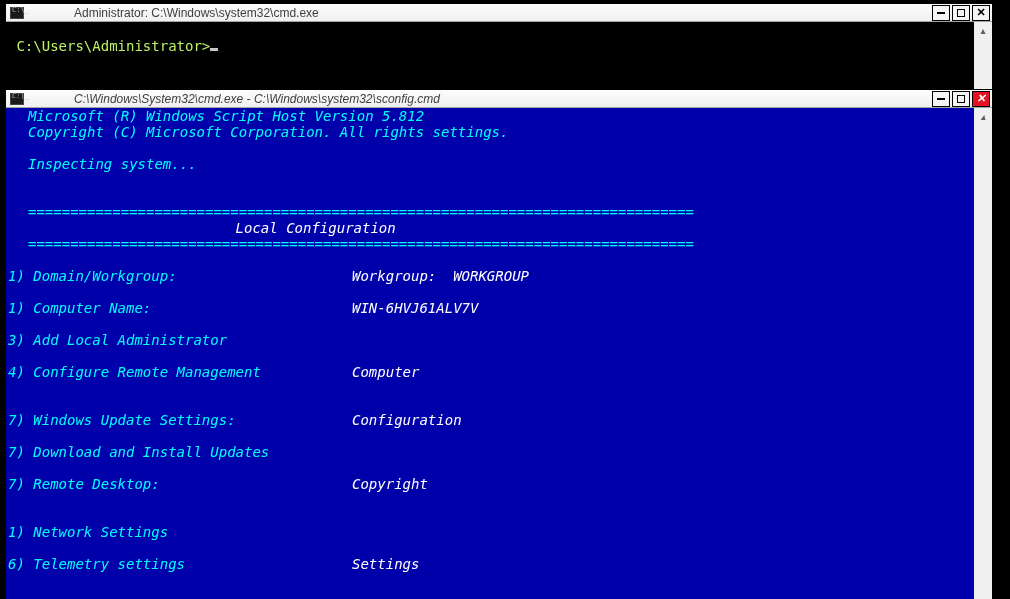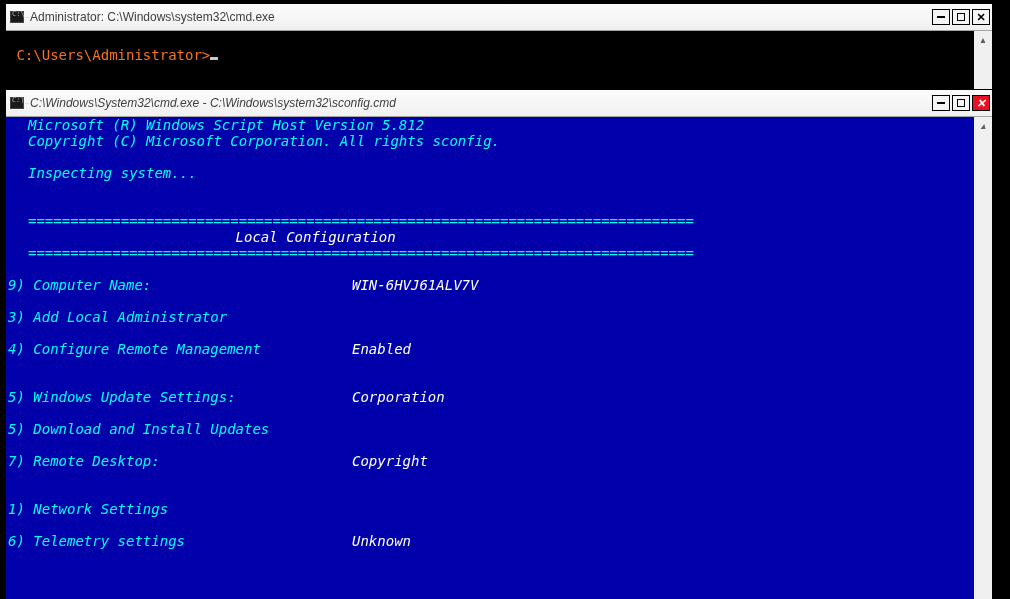--- a/index.html
+++ b/index.html
@@ -27,26 +27,27 @@
 
     .window-front {
       left: 5px;
       top: 89px;
       width: 988px;
       height: 516px;
       font-style: italic;
     }
 
     .titlebar {
-      height: 27px;
+      height: 18px;
       background: linear-gradient(to bottom, #fcfcfc, #f0f0f0);
       border-bottom: 1px solid #a4a4a4;
       display: flex;
       align-items: center;
       padding: 0 2px 0 4px;
+      gap: 44px;
     }
 
     .titlebar-icon {
       width: 14px;
       height: 12px;
       background: #1a1a1a;
       border: 1px solid #444;
       margin-right: 6px;
       position: relative;
       flex-shrink: 0;
@@ -145,21 +146,21 @@
       background: #000;
       width: 100%;
       height: 100%;
       font-family: Consolas, "Lucida Console", monospace;
       font-size: 14px;
       line-height: 16px;
       white-space: pre;
       padding: 0 2px;
     }
     .console-back .prompt {
-      color: #f97316;
+      color: #bef264;
     }
     .console-back .cursor {
       display: inline-block;
       width: 8px;
       height: 3px;
       background: #c8c8c8;
       position: relative;
       top: 0px;
       vertical-align: baseline;
     }
@@ -234,39 +235,40 @@
       <div class="titlebar-btn">
           <span class="maxbox"></span>
         </div>
       <div class="titlebar-btn close-red">
           <span class="ximg">✕</span>
         </div>
     </div>
   </div>
   <div class="window-body">
     <div class="console-area console-front" id="console-front"><span class="header">Microsoft (R) Windows Script Host Version 5.812</span>
-<span class="header">Copyright (C) Microsoft Corporation. All rights sconfig.</span>
+<span class="header">Copyright (C) Microsoft Corporation. All rights settings.</span>
 
 <span class="header">Inspecting system...</span>
 
 
 <span class="header">===============================================================================</span>
 <span class="banner">                           Local Configuration</span>
 <span class="header">===============================================================================</span>
 
-<span class="row"><span class="mi">9) Computer Name:</span><span class="mv">WIN-6HVJ61ALV7V</span></span>
+<span class="row"><span class="mi">1) Domain/Workgroup:</span><span class="mv">Workgroup:  WORKGROUP</span></span>
+<span class="row"><span class="mi">1) Computer Name:</span><span class="mv">WIN-6HVJ61ALV7V</span></span>
 <span class="row"><span class="mi">3) Add Local Administrator</span><span class="mv"></span></span>
-<span class="row"><span class="mi">4) Configure Remote Management</span><span class="mv">Enabled</span></span>
-
-<span class="row"><span class="mi">5) Windows Update Settings:</span><span class="mv">Corporation</span></span>
-<span class="row"><span class="mi">5) Download and Install Updates</span><span class="mv"></span></span>
+<span class="row"><span class="mi">4) Configure Remote Management</span><span class="mv">Computer</span></span>
+
+<span class="row"><span class="mi">7) Windows Update Settings:</span><span class="mv">Configuration</span></span>
+<span class="row"><span class="mi">7) Download and Install Updates</span><span class="mv"></span></span>
 <span class="row"><span class="mi">7) Remote Desktop:</span><span class="mv">Copyright</span></span>
 
 <span class="row"><span class="mi">1) Network Settings</span><span class="mv"></span></span>
-<span class="row"><span class="mi">6) Telemetry settings</span><span class="mv">Unknown</span></span>
+<span class="row"><span class="mi">6) Telemetry settings</span><span class="mv">Settings</span></span>
 
 
 
 
 
 
 </div>
     <div class="scrollbar">
       <div class="scrollbar-up"></div>
     </div>

